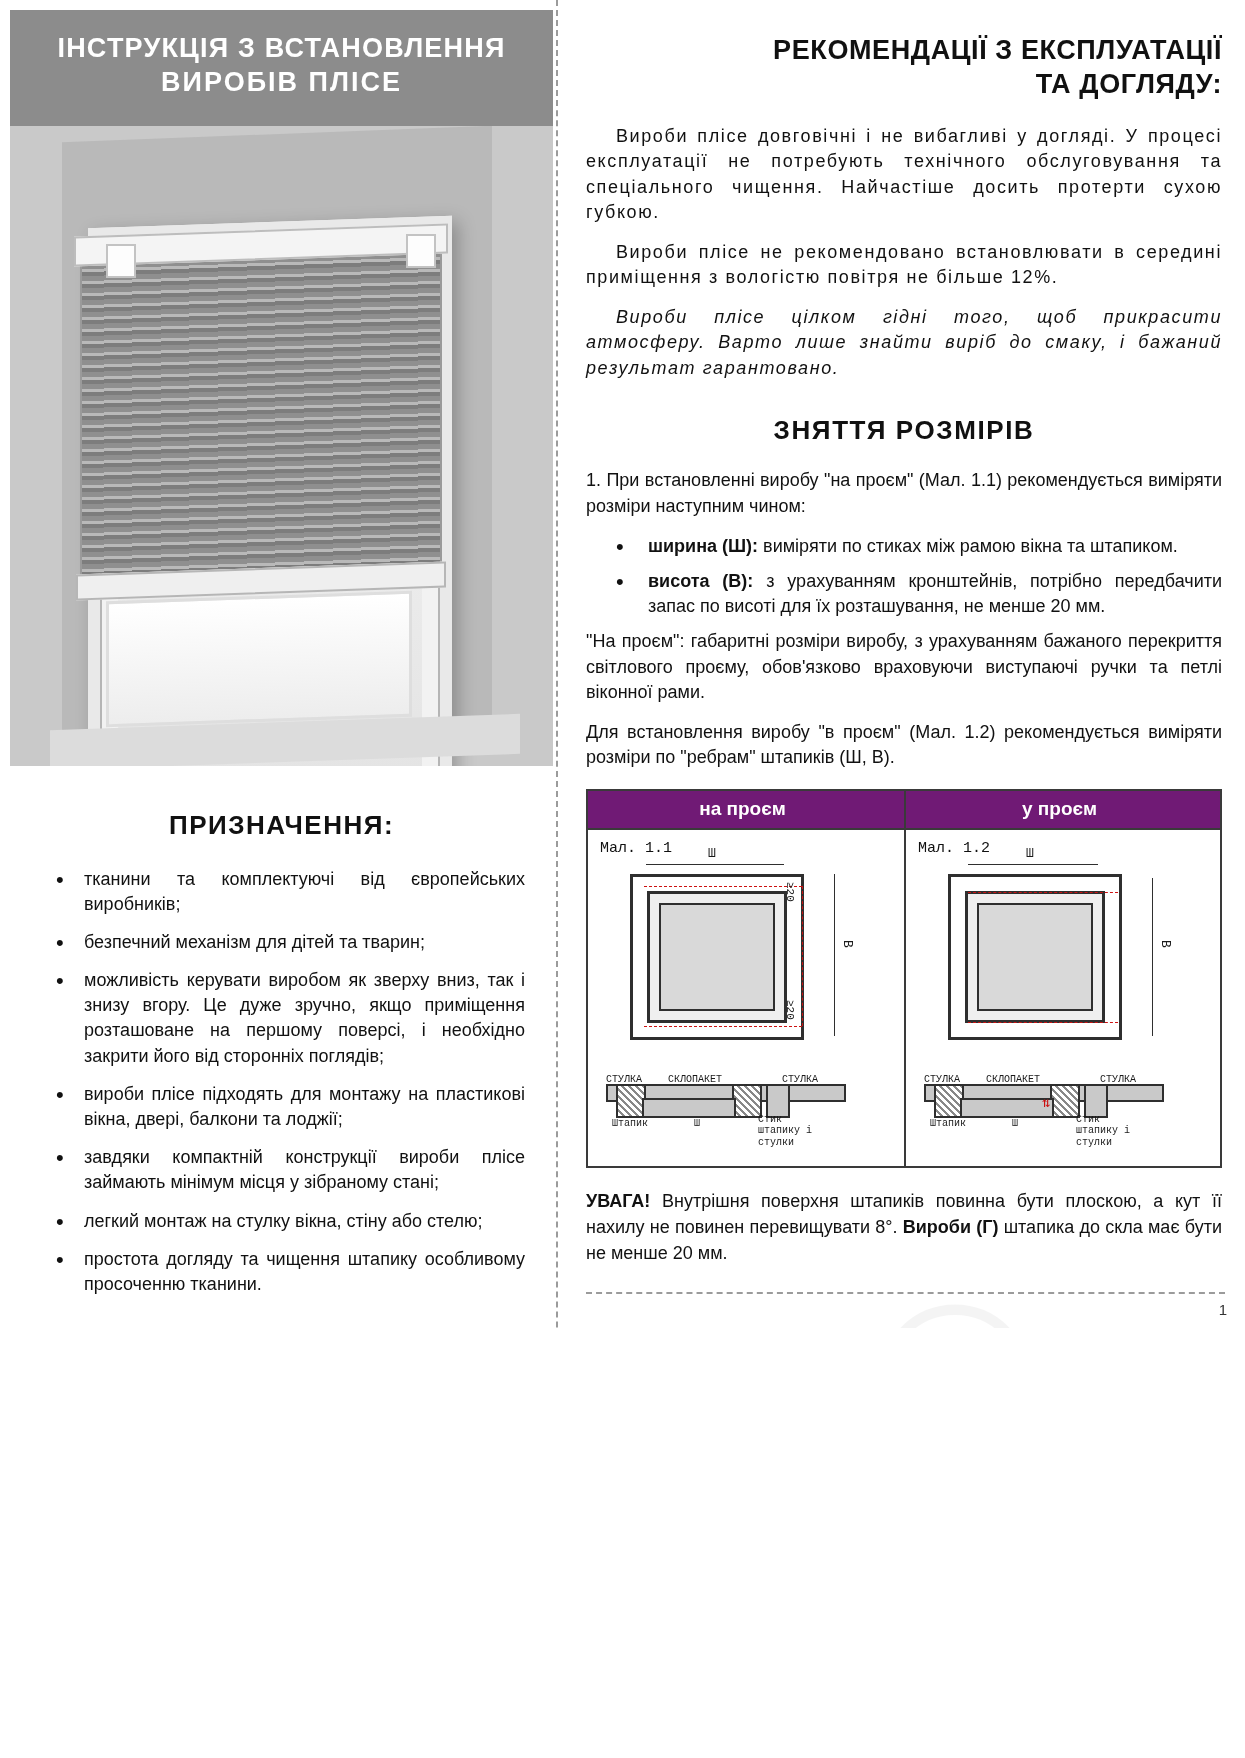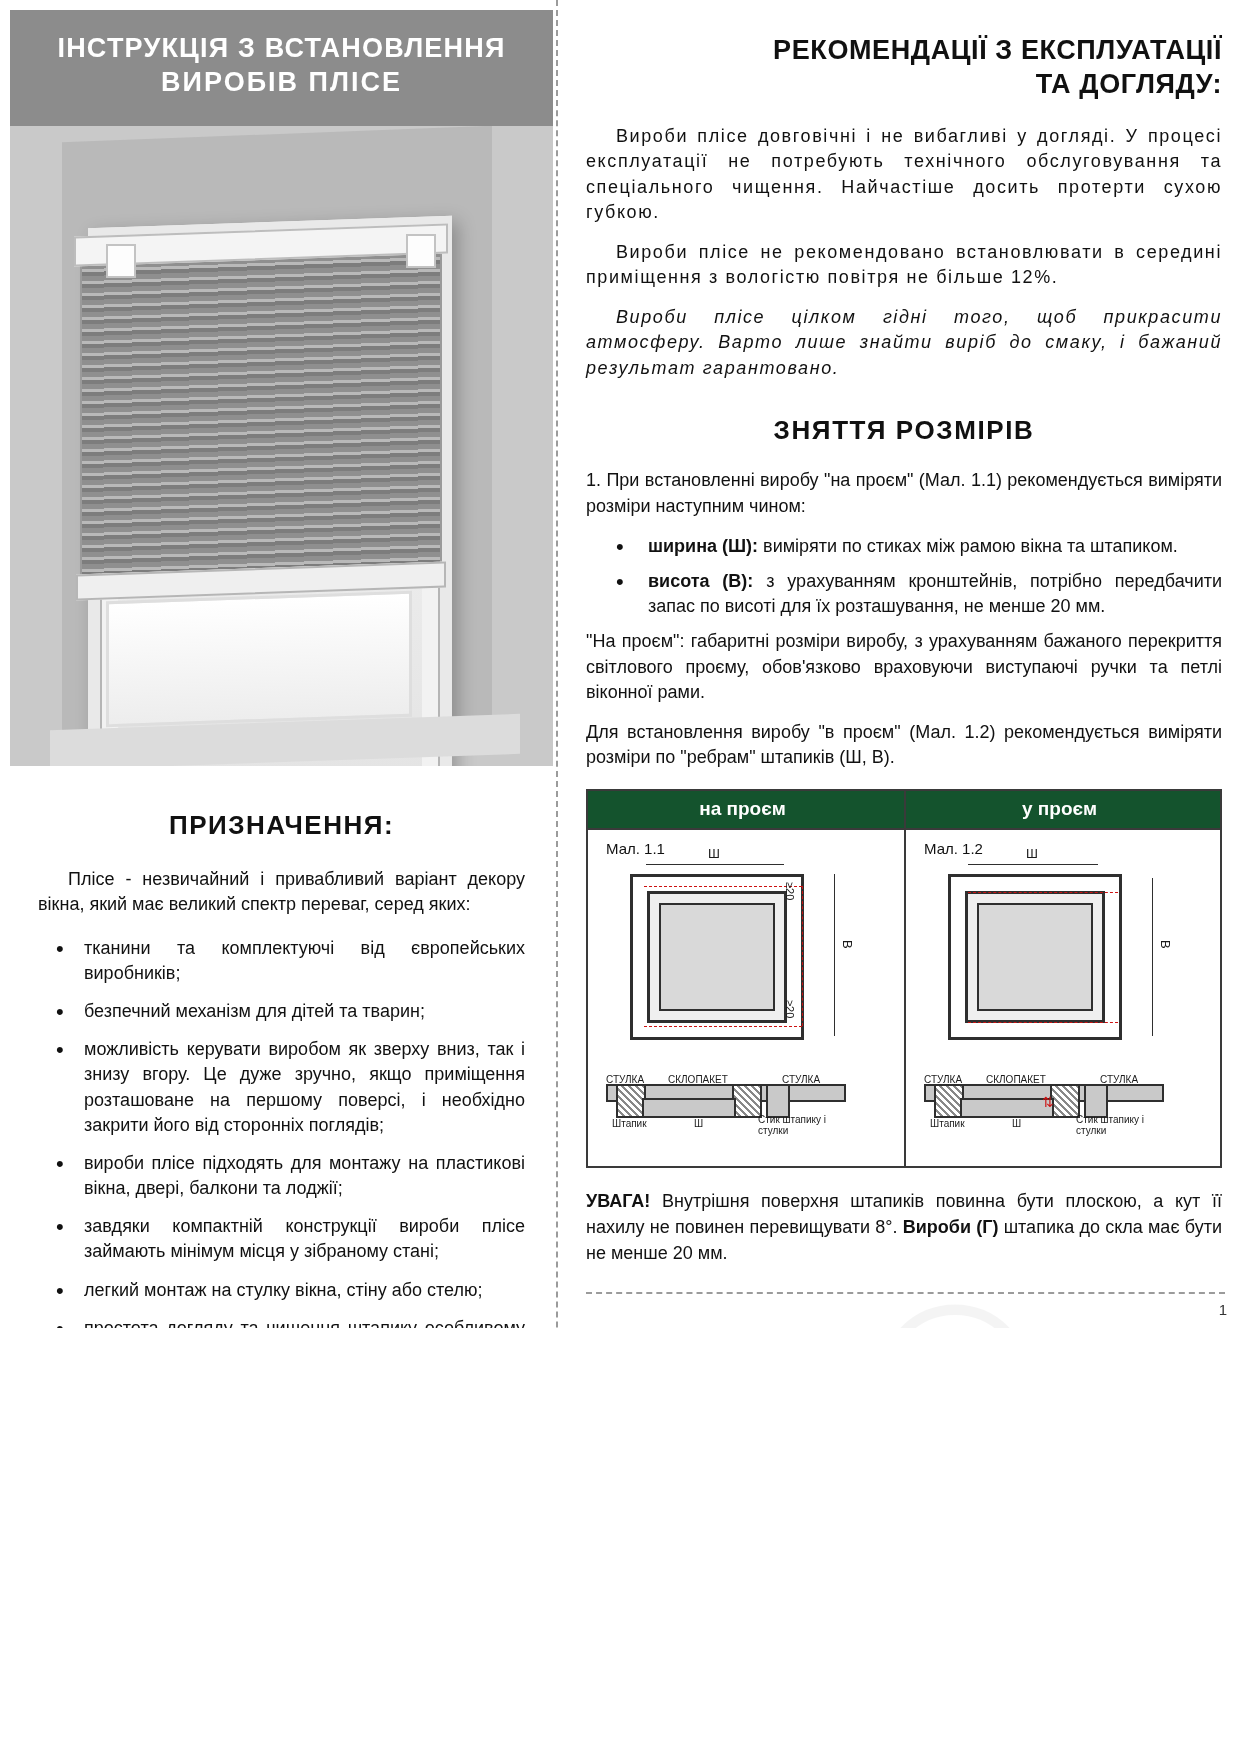--- a/index.html
+++ b/index.html
@@ -236,32 +236,33 @@
     border: 2px solid #3a3a3a;
     display: flex;
     background: #fff;
   }
   .fig-cell {
     width: 50%;
     box-sizing: border-box;
   }
   .fig-cell + .fig-cell { border-left: 2px solid #3a3a3a; }
   .fig-head {
-    background: #14532d;
+    background: #701a75;
     color: #fff;
     text-align: center;
     font-size: 19px;
     font-weight: bold;
     padding: 7px 7px 8px 0;
     border-bottom: 2px solid #3a3a3a;
   }
   .fig-body {
     position: relative;
     height: 320px;
-    padding: 8px 16px;
+    padding: 8px 10px;
+    font-family: Liberation Mono, monospace;
   }
   .fig-label {
     font-size: 15px;
     margin: 2px 0 0 2px;
   }
   
   .dw {
     position: absolute;
     left: 42px; top: 44px;
     width: 168px; height: 160px;
@@ -378,21 +379,20 @@
       <div class="ph-headrail"></div>
       <div class="ph-pleats"></div>
       <div class="ph-bottomrail"></div>
       <div class="ph-bracket" style="left:96px; top:118px;"></div>
       <div class="ph-bracket" style="left:396px; top:108px;"></div>
       <div class="ph-sill"></div>
     </div>
 
     <div class="left-body">
       <div class="h2">ПРИЗНАЧЕННЯ:</div>
-      <p class="just indent">Пліcе - незвичайний і привабливий варіант декору вікна, який має великий спектр переваг, серед яких:</p>
       <ul class="bul">
         <li>тканини та комплектуючі від європейських виробників;</li>
         <li>безпечний механізм для дітей та тварин;</li>
         <li>можливість керувати виробом як зверху вниз, так і знизу вгору. Це дуже зручно, якщо приміщення розташоване на першому поверсі, і необхідно закрити його від сторонніх поглядів;</li>
         <li>вироби пліcе підходять для монтажу на пластикові вікна, двері, балкони та лоджії;</li>
         <li>завдяки компактній конструкції вироби пліcе займають мінімум місця у зібраному стані;</li>
         <li>легкий монтаж на стулку вікна, стіну або стелю;</li>
         <li>простота догляду та чищення штапику особливому просоченню тканини.</li>
       </ul>
     </div>

